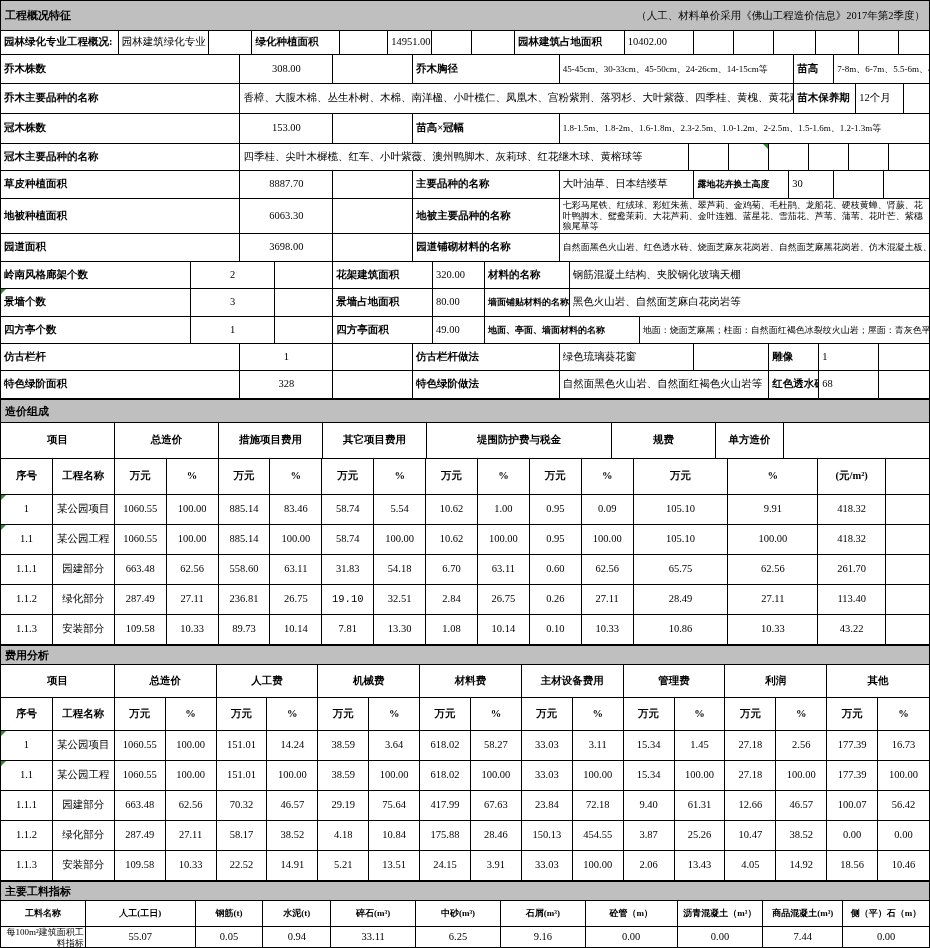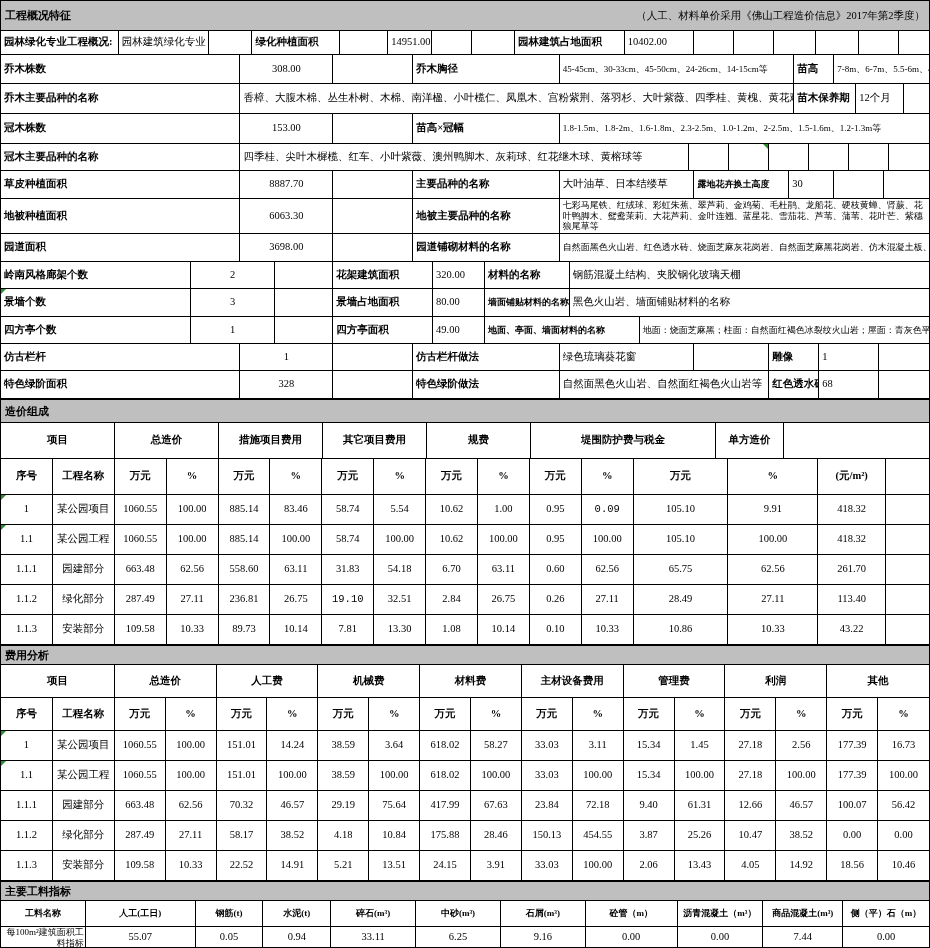--- a/index.html
+++ b/index.html
@@ -131,21 +131,21 @@
         <div class="c al b" style="width: 85px;">材料的名称</div>
         <div class="c al" style="width: 360px;">钢筋混凝土结构、夹胶钢化玻璃天棚</div>
       </div>
       <div class="row" style="height: 28px;">
         <div class="c al b tri-tl" style="width: 190px;">景墙个数</div>
         <div class="c ac" style="width: 85px;">3</div>
         <div class="c al" style="width: 58px;"></div>
         <div class="c al b" style="width: 100px;">景墙占地面积</div>
         <div class="c al" style="width: 52px;">80.00</div>
         <div class="c al b s" style="width: 85px;">墙面铺贴材料的名称</div>
-        <div class="c al" style="width: 360px;">黑色火山岩、墙面铺贴材料的名称</div>
+        <div class="c al" style="width: 360px;">黑色火山岩、自然面芝麻白花岗岩等</div>
       </div>
       <div class="row" style="height: 27px;">
         <div class="c al b" style="width: 190px;">四方亭个数</div>
         <div class="c ac" style="width: 85px;">1</div>
         <div class="c al" style="width: 58px;"></div>
         <div class="c al b" style="width: 100px;">四方亭面积</div>
         <div class="c al" style="width: 52px;">49.00</div>
         <div class="c al b s" style="width: 155px;">地面、亭面、墙面材料的名称</div>
         <div class="c al s" style="width: 290px;">地面：烧面芝麻黑；柱面：自然面红褐色冰裂纹火山岩；屋面：青灰色平瓦</div>
       </div>
@@ -175,22 +175,22 @@
   <div class="band" style="height:24px;">
     <span>造价组成</span>
   </div>
 
   <div id="cost" class="grid">
       <div class="row" style="height: 36px;">
         <div class="c al hd" style="width: 114px;">项目</div>
         <div class="c al hd" style="width: 104px;">总造价</div>
         <div class="c al hd" style="width: 104px;">措施项目费用</div>
         <div class="c al hd" style="width: 104px;">其它项目费用</div>
+        <div class="c al hd" style="width: 185px;">堤围防护费与税金</div>
         <div class="c al hd" style="width: 104px;">规费</div>
-        <div class="c al hd" style="width: 185px;">堤围防护费与税金</div>
         <div class="c al hd" style="width: 68px;">单方造价</div>
         <div class="c al hd" style="width: 43px;"></div>
       </div>
       <div class="row" style="height: 36px;">
         <div class="c al hd" style="width: 52px;">序号</div>
         <div class="c al hd" style="width: 62px;">工程名称</div>
         <div class="c al hd" style="width: 52px;">万元</div>
         <div class="c al hd" style="width: 52px;">%</div>
         <div class="c al hd" style="width: 52px;">万元</div>
         <div class="c al hd" style="width: 52px;">%</div>
@@ -210,21 +210,21 @@
         <div class="c ac" style="width: 62px;">某公园项目</div>
         <div class="c ac" style="width: 52px;">1060.55</div>
         <div class="c ac" style="width: 52px;">100.00</div>
         <div class="c ac" style="width: 52px;">885.14</div>
         <div class="c ac" style="width: 52px;">83.46</div>
         <div class="c ac" style="width: 52px;">58.74</div>
         <div class="c ac" style="width: 52px;">5.54</div>
         <div class="c ac" style="width: 52px;">10.62</div>
         <div class="c ac" style="width: 52px;">1.00</div>
         <div class="c ac" style="width: 52px;">0.95</div>
-        <div class="c ac" style="width: 52px; font-family: Liberation Mono, monospace;">0.09</div>
+        <div class="c ac" style="width: 52px;">0.09</div>
         <div class="c ac" style="width: 95px;">105.10</div>
         <div class="c ac" style="width: 90px;">9.91</div>
         <div class="c ac" style="width: 68px;">418.32</div>
         <div class="c ac" style="width: 43px;"></div>
       </div>
       <div class="row" style="height: 30px;">
         <div class="c ac tri-tl" style="width: 52px;">1.1</div>
         <div class="c ac" style="width: 62px;">某公园工程</div>
         <div class="c ac" style="width: 52px;">1060.55</div>
         <div class="c ac" style="width: 52px;">100.00</div>

